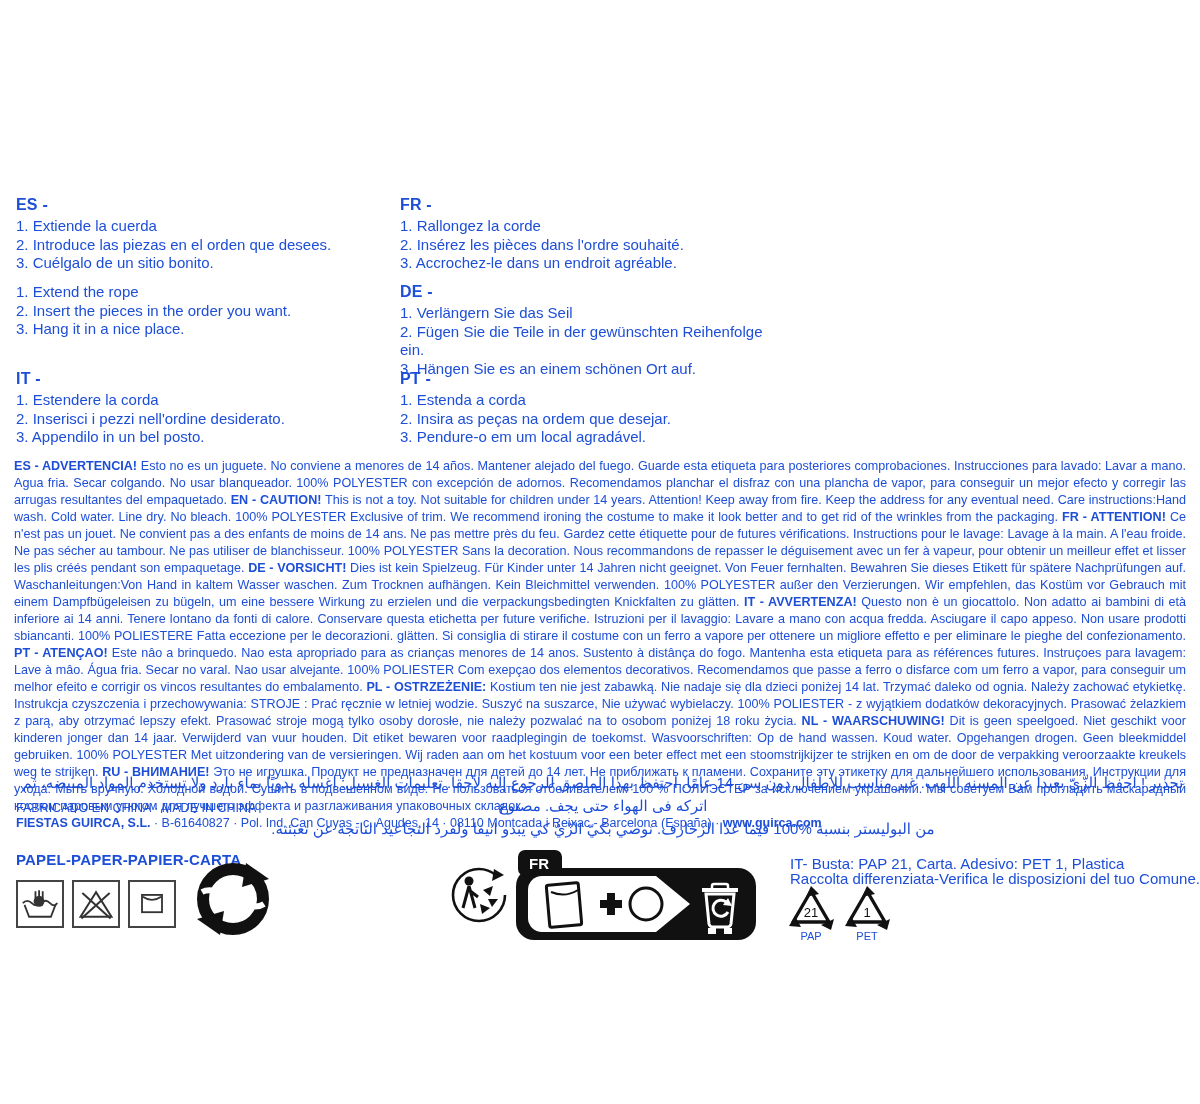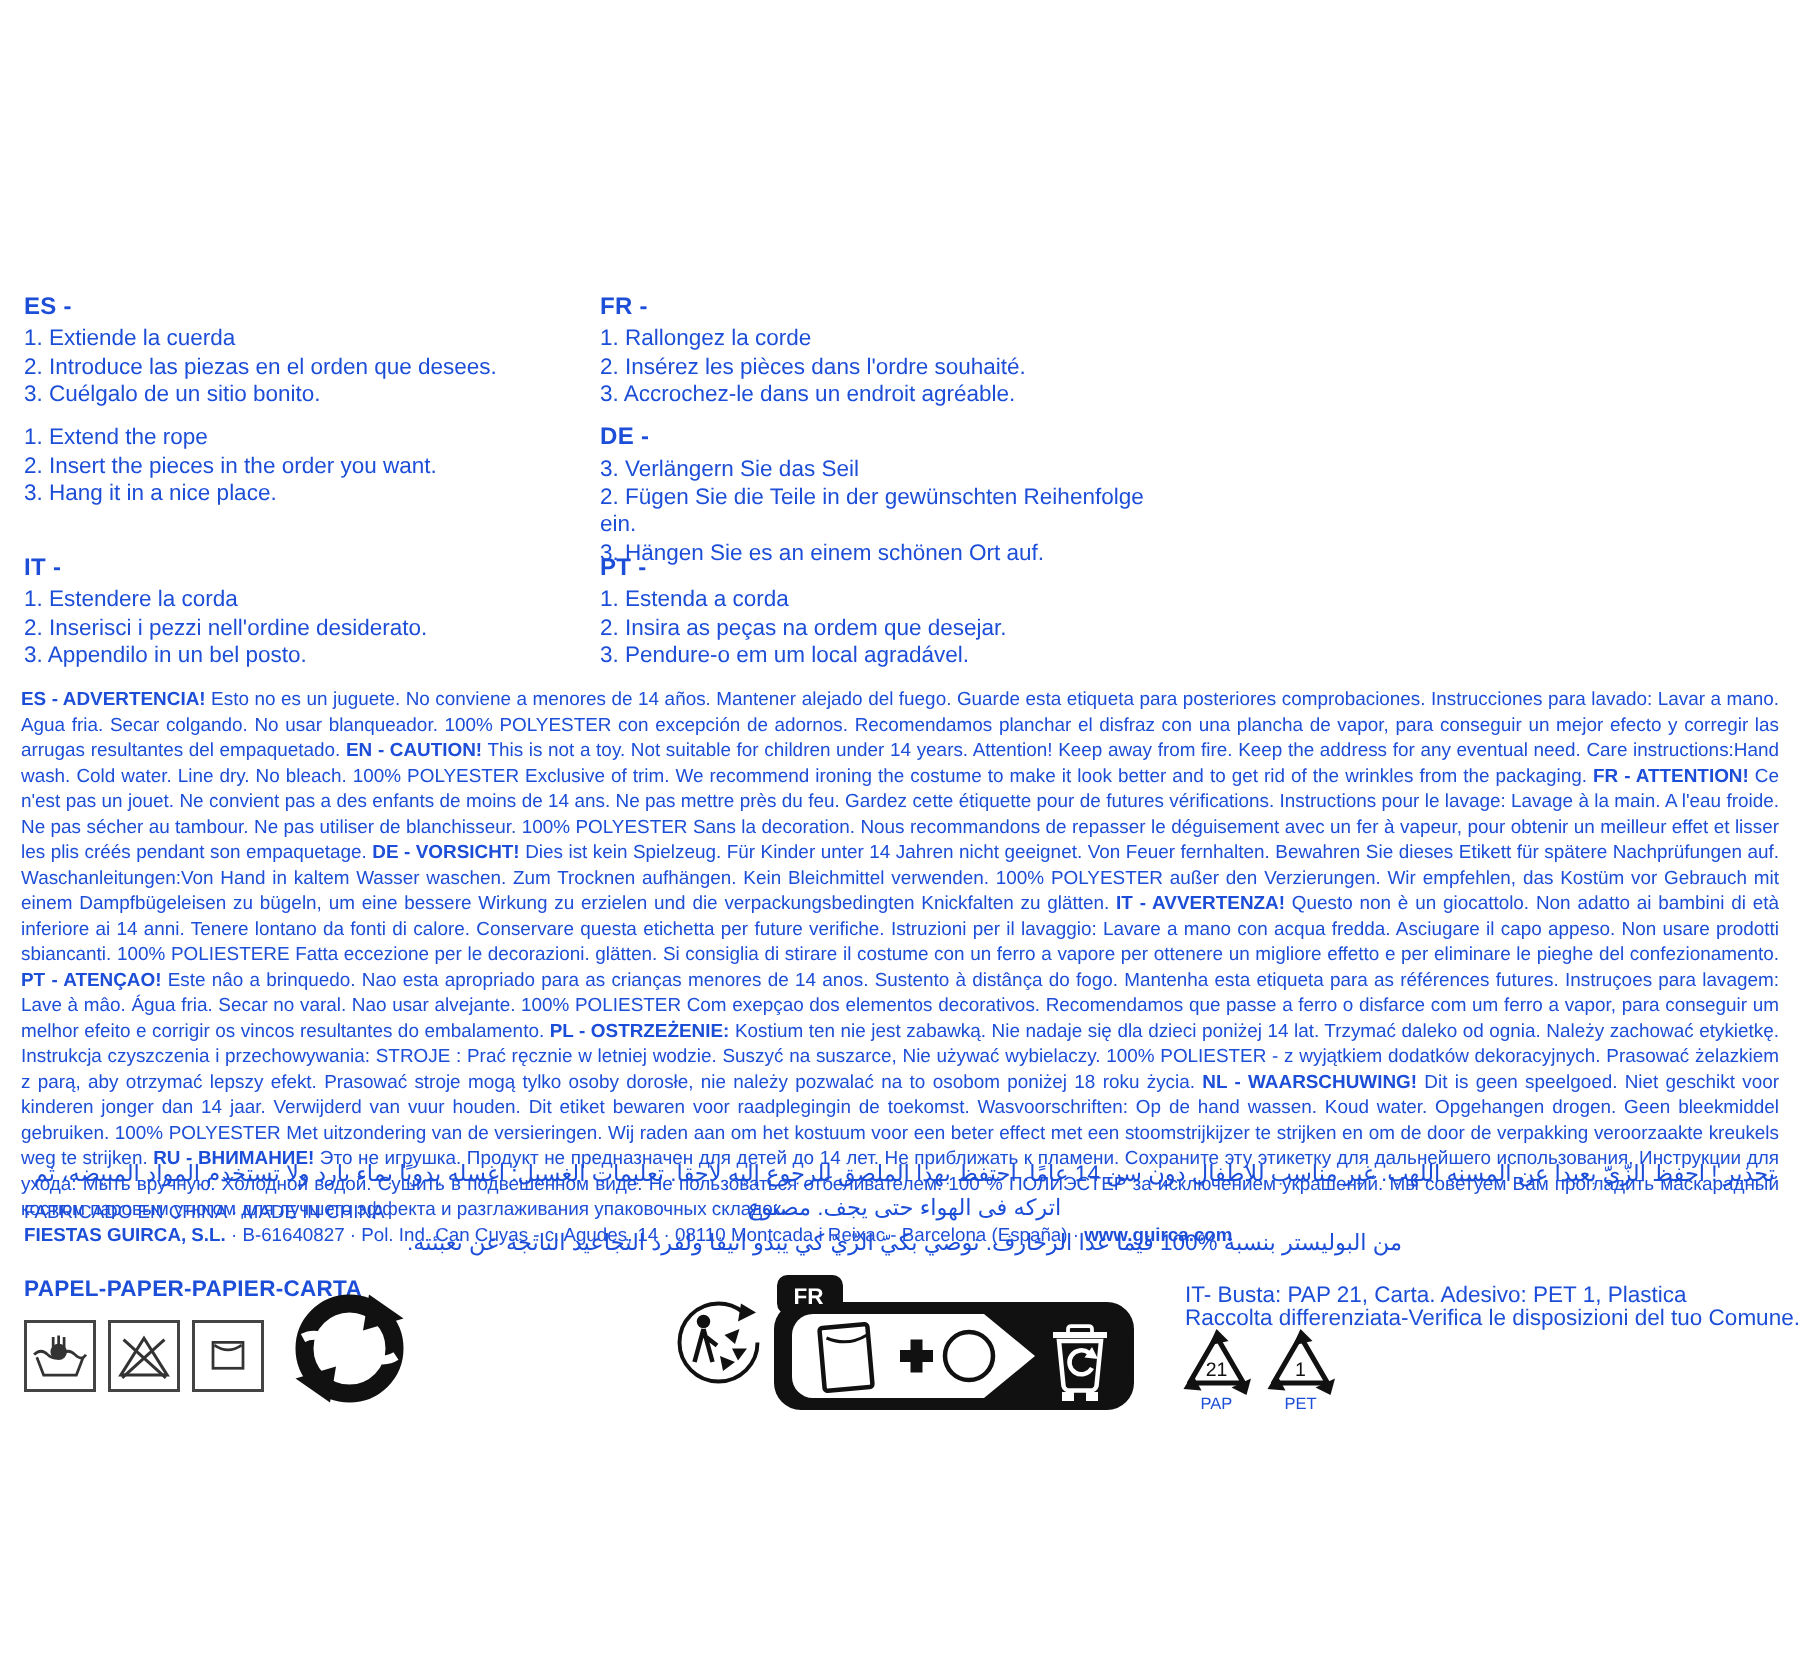--- a/index.html
+++ b/index.html
@@ -53,21 +53,21 @@
     <div class="step">2. Insérez les pièces dans l'ordre souhaité.</div>
     <div class="step">3. Accrochez-le dans un endroit agréable.</div>
   </div>
   <div class="instr b-en">
     <div class="step">1. Extend the rope</div>
     <div class="step">2. Insert the pieces in the order you want.</div>
     <div class="step">3. Hang it in a nice place.</div>
   </div>
   <div class="instr b-de">
     <h3>DE -</h3>
-    <div class="step">3. Verlängern Sie das Seil</div>
+    <div class="step">1. Verlängern Sie das Seil</div>
     <div class="step">2. Fügen Sie die Teile in der gewünschten Reihenfolge ein.</div>
     <div class="step">3. Hängen Sie es an einem schönen Ort auf.</div>
   </div>
   <div class="instr b-it">
     <h3>IT -</h3>
     <div class="step">1. Estendere la corda</div>
     <div class="step">2. Inserisci i pezzi nell'ordine desiderato.</div>
     <div class="step">3. Appendilo in un bel posto.</div>
   </div>
   <div class="instr b-pt">

